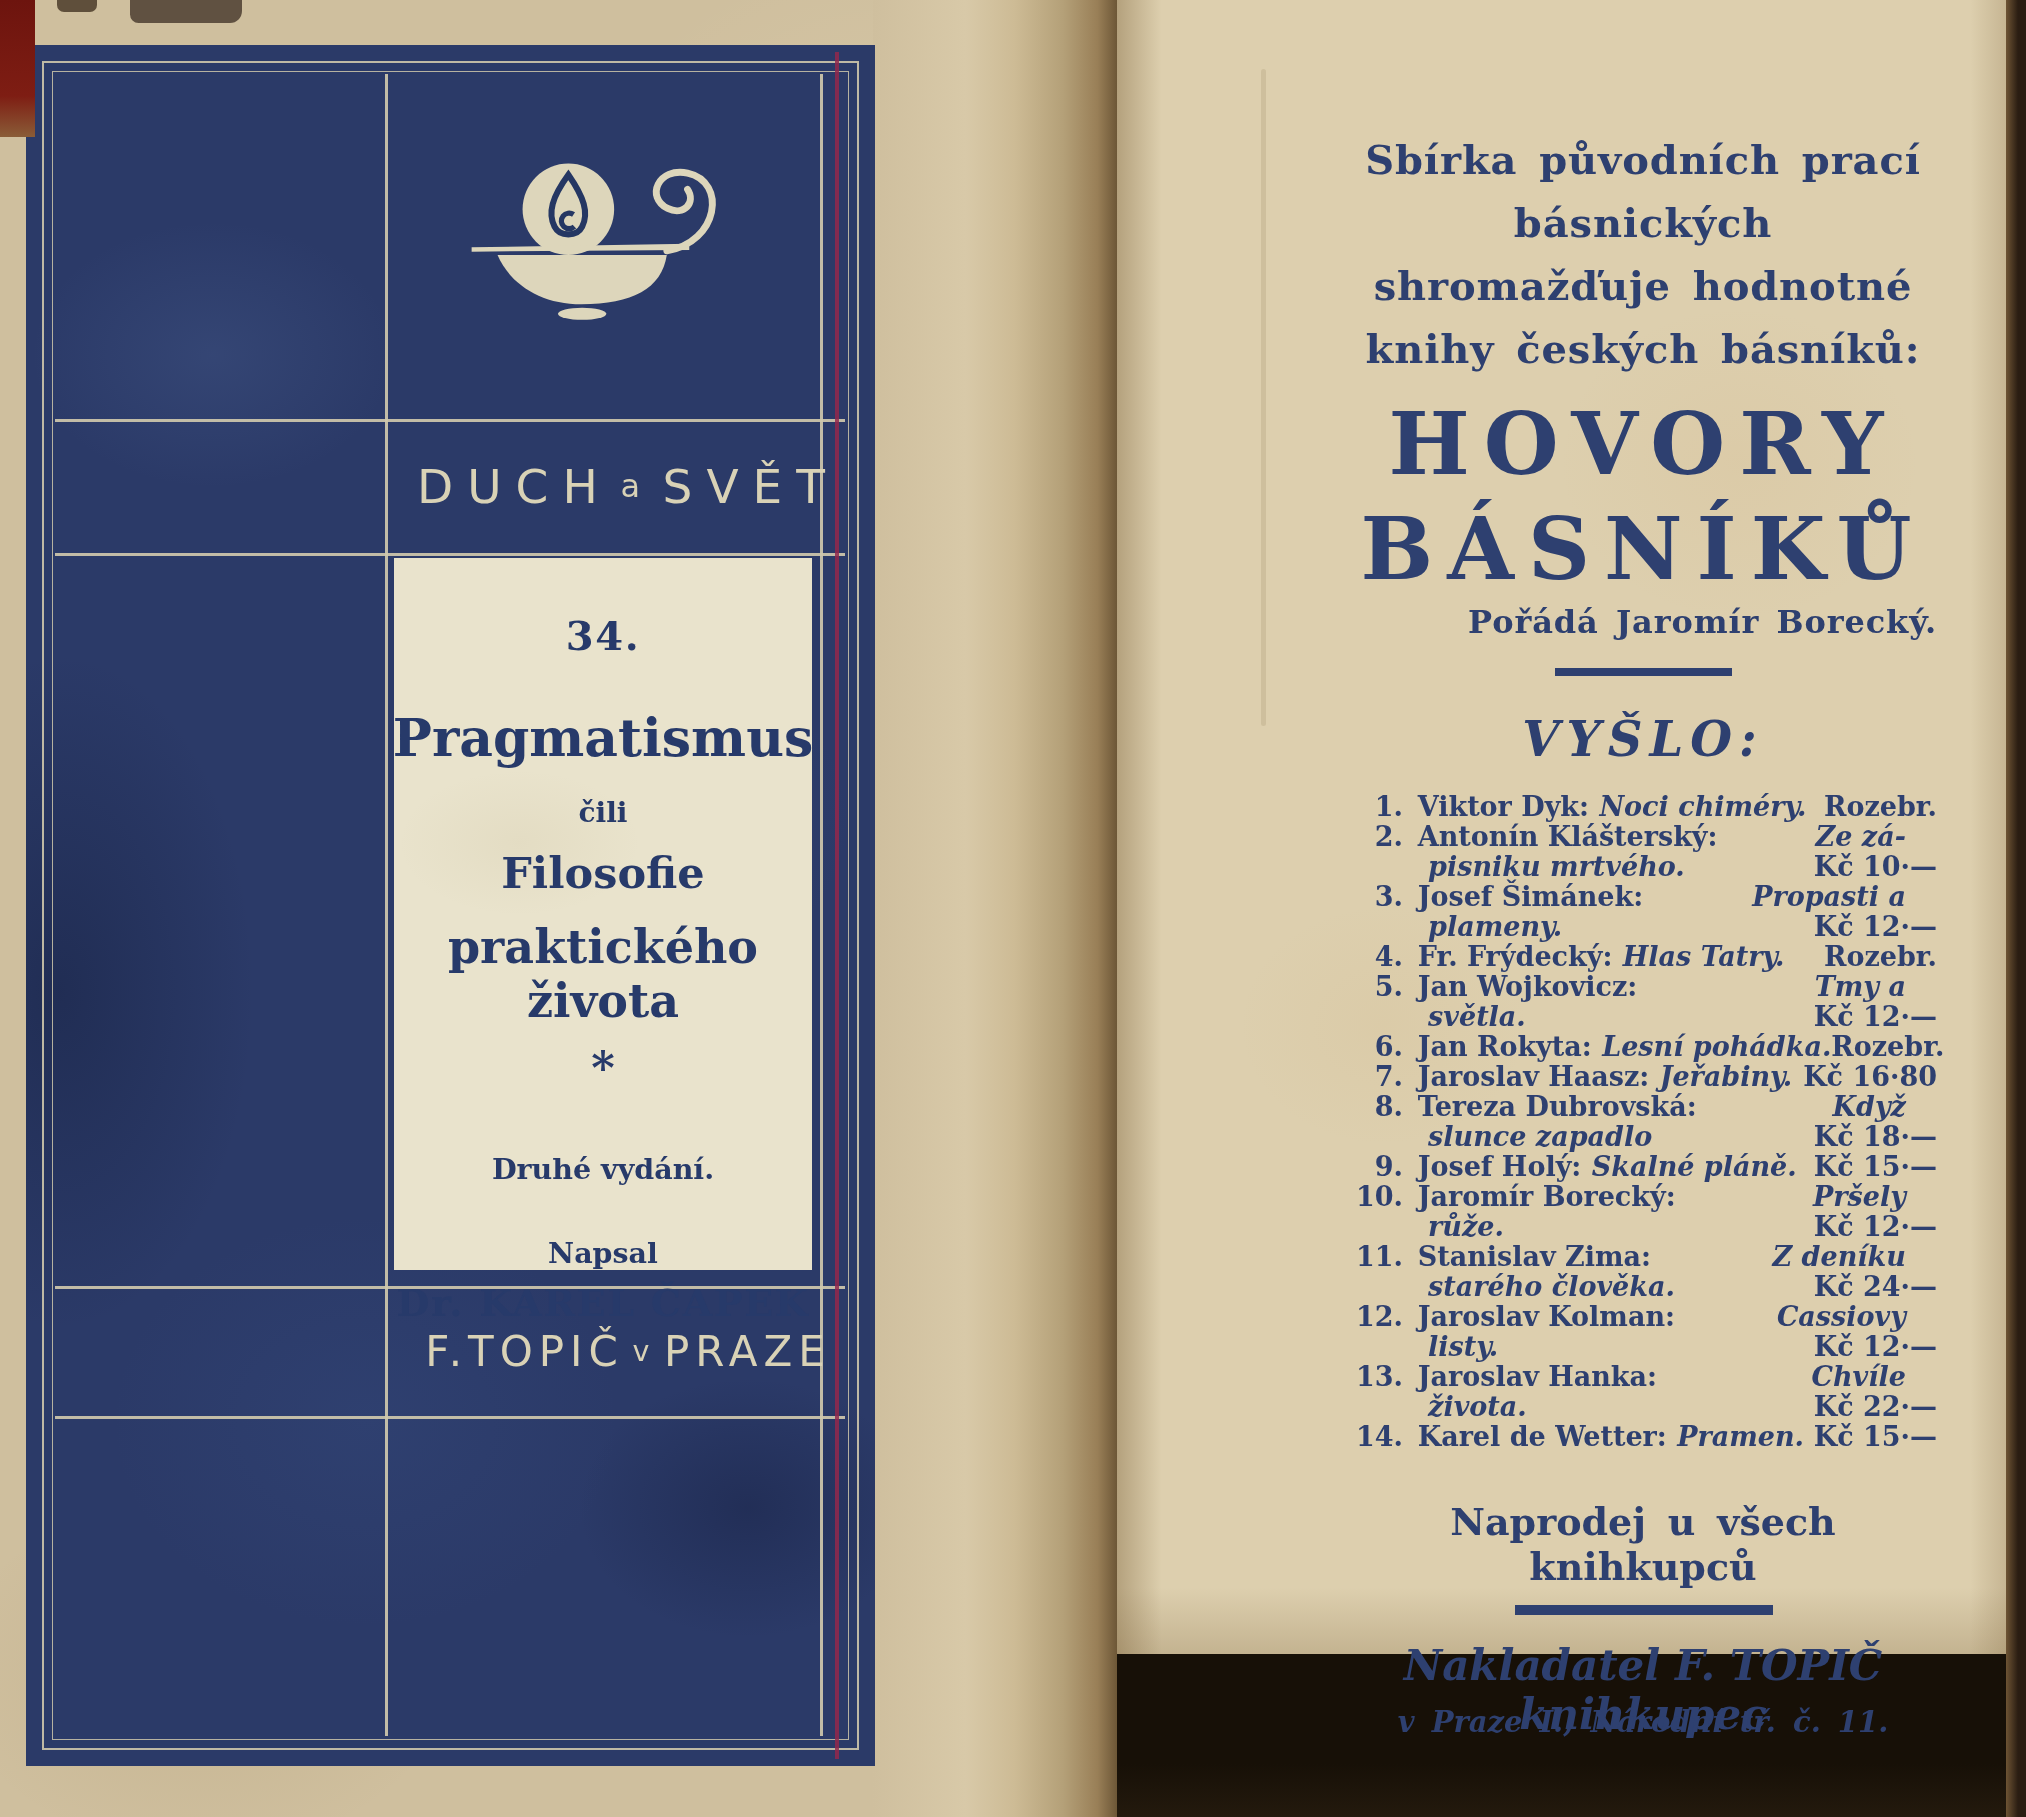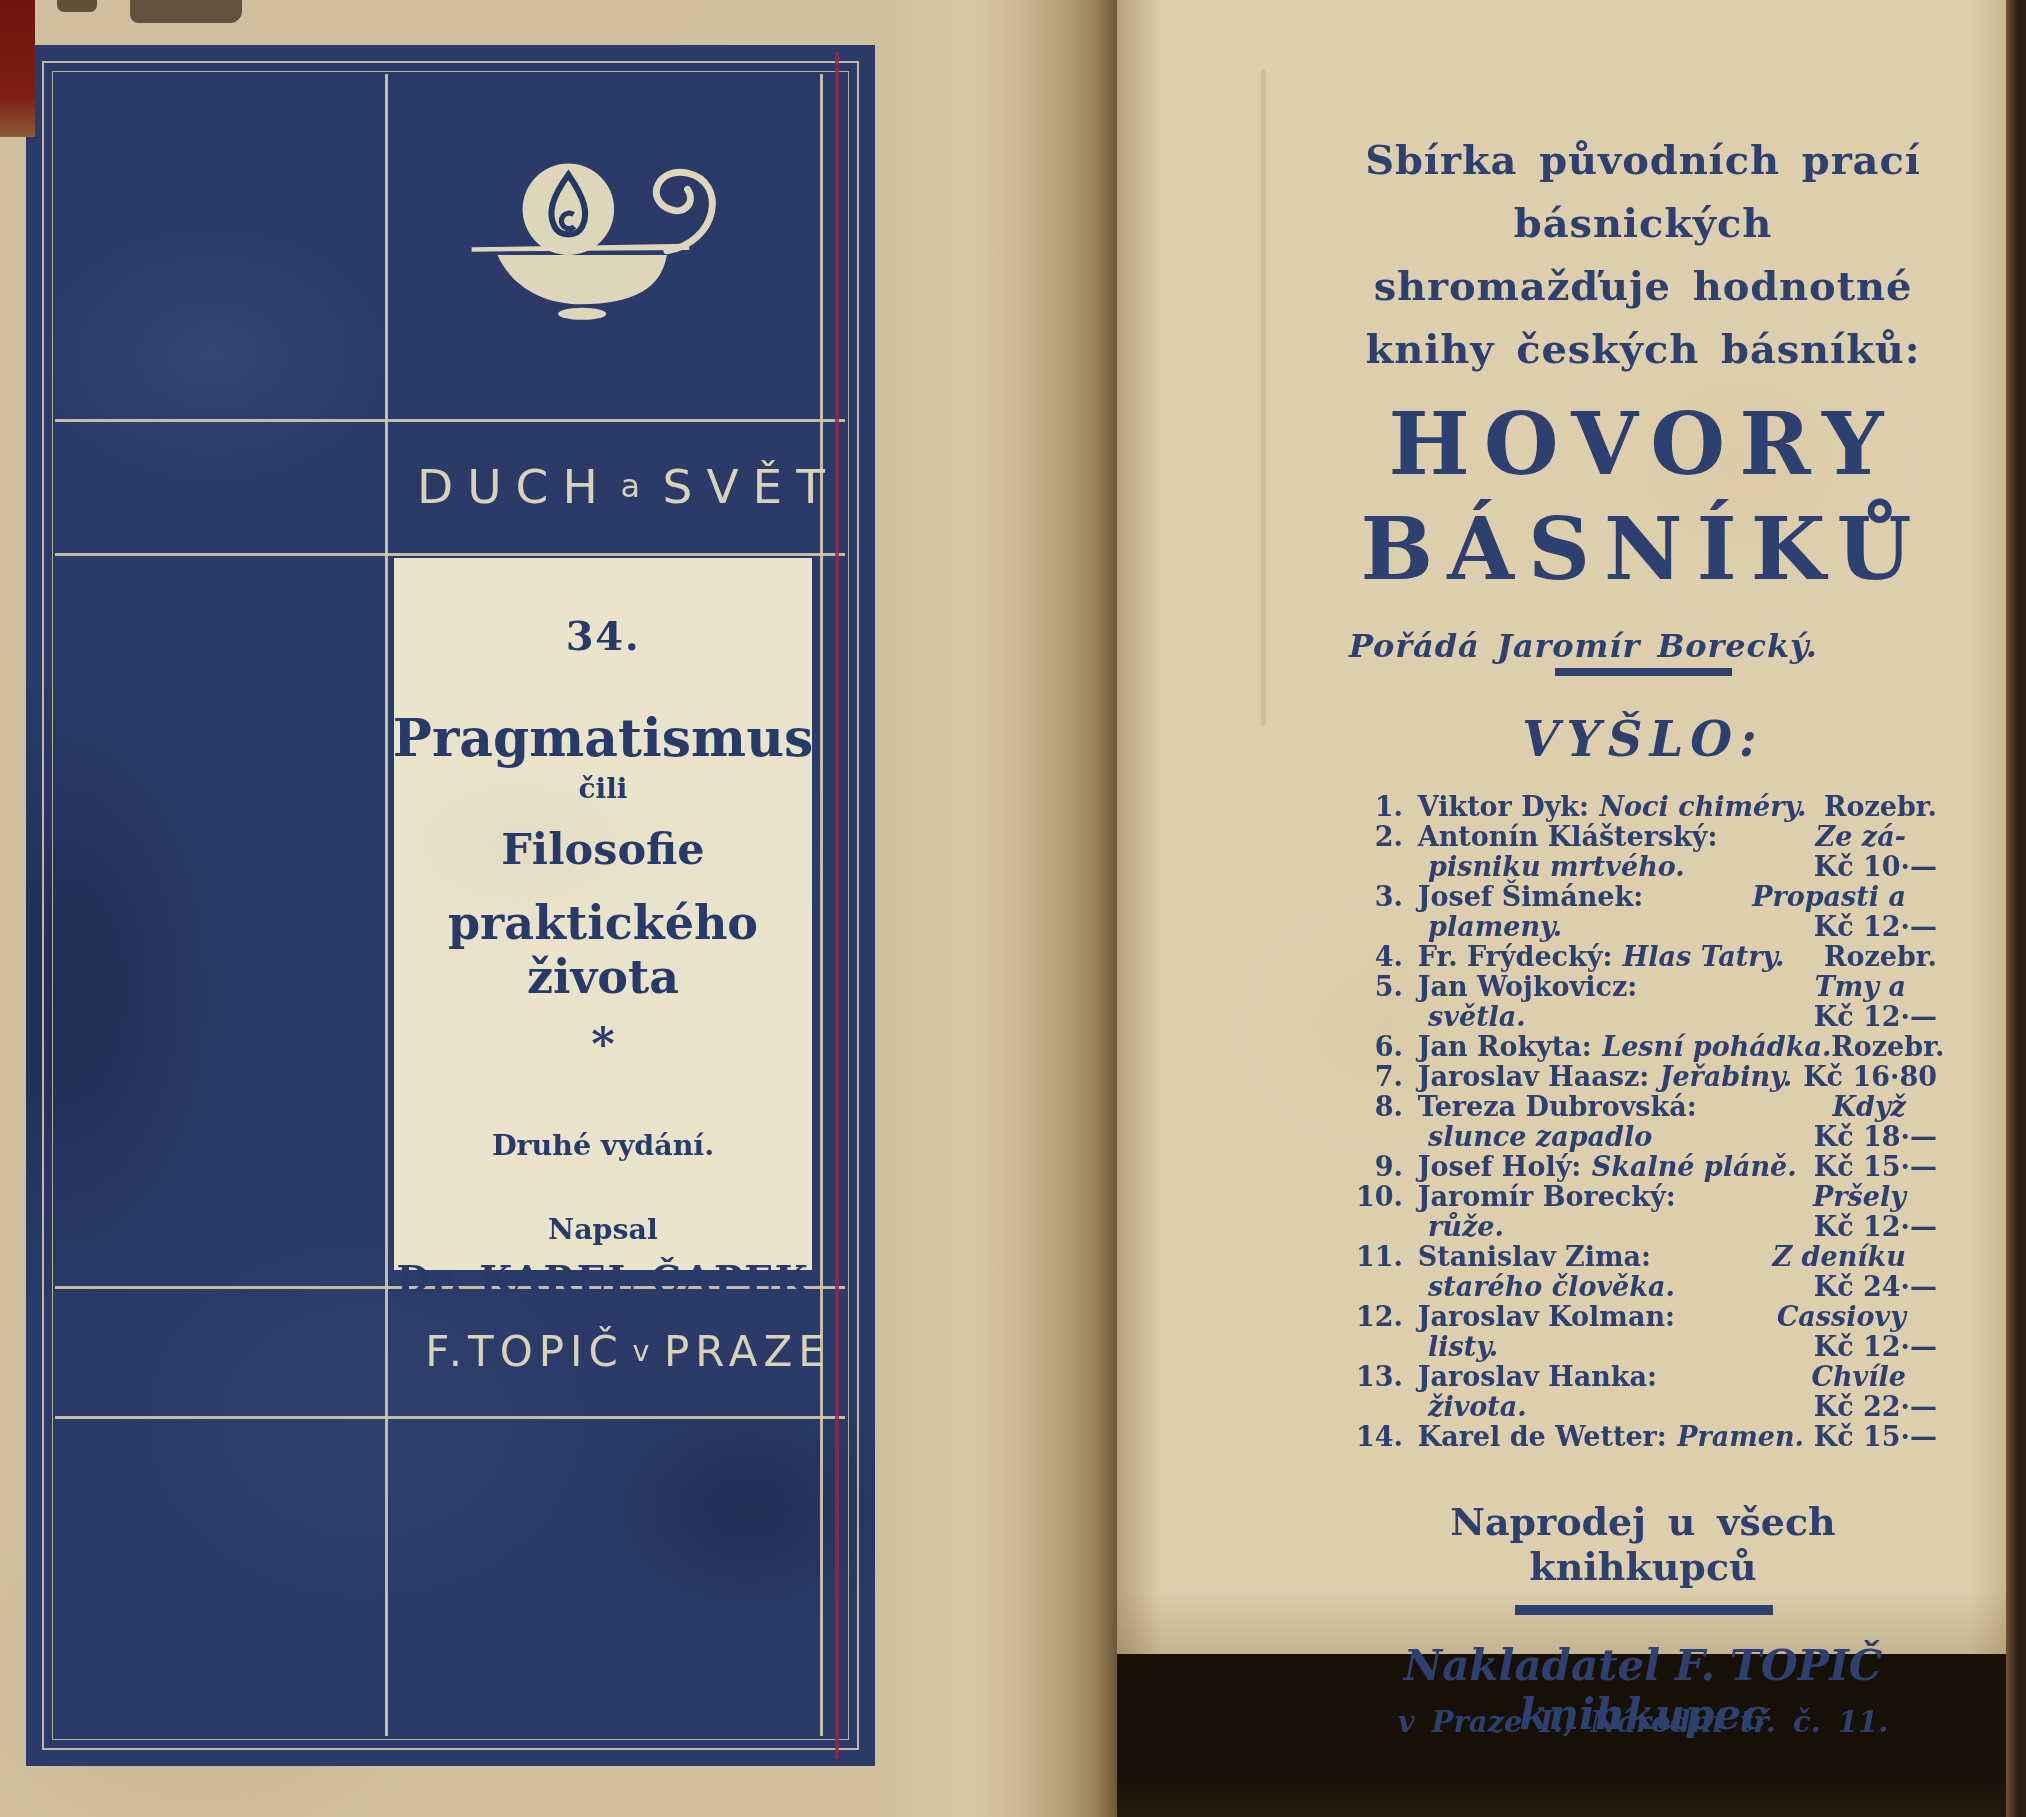--- a/index.html
+++ b/index.html
@@ -41,21 +41,21 @@
   #topic-band{top:1241px;height:130px;font-size:42px;letter-spacing:6px;}
   .hand .conj{font-size:.68em;margin:0 8.6px;align-self:center;}
   
   #panel{position:absolute;left:368px;top:513px;width:418px;height:712px;
     background:
       radial-gradient(ellipse 173px 104px at 30% 40%, rgba(160,140,90,.08), transparent 70%),
       #e9e3cc;
     color:#273a6a;text-align:center;display:flex;flex-direction:column;align-items:center;}
   #panel .n{margin-top:54px;font-size:40px;font-weight:bold;letter-spacing:1.7px;}
   #panel .t{margin-top:48px;font-size:52px;font-weight:bold;}
-  #panel .c{margin-top:4px;font-size:28px;font-weight:bold;}
+  #panel .c{margin-top:28px;font-size:28px;font-weight:bold;}
   #panel .s1{margin-top:19px;font-size:43px;font-weight:bold;}
   #panel .s2{margin-top:22px;font-size:46px;font-weight:bold;}
   #panel .star{margin-top:14px;font-size:45px;font-weight:bold;}
   #panel .ed{margin-top:57px;font-size:28.5px;font-weight:bold;}
   #panel .by{margin-top:50px;font-size:28.5px;font-weight:bold;}
   #panel .au{margin-top:10px;font-size:38px;font-weight:bold;letter-spacing:1.7px;}
   
   #right-page{position:absolute;left:1117px;top:0;width:889px;height:1654px;color:#2e4070;
     background:
       linear-gradient(90deg, rgba(130,105,65,.45) 0%, rgba(222,209,176,0) 5%),
@@ -63,21 +63,21 @@
       linear-gradient(0deg, rgba(120,95,55,.25) 0%, rgba(222,209,176,0) 4%),
       radial-gradient(ellipse 259px 225px at 70% 28%, rgba(200,150,90,.08), transparent 70%),
       radial-gradient(ellipse 208px 173px at 30% 62%, rgba(190,150,90,.07), transparent 70%),
       #ddcfae;}
   #page-crease{position:absolute;left:144px;top:69px;width:5.2px;height:657px;background:rgba(120,100,60,.14);border-radius:2.6px;}
   #rp-content{position:absolute;left:232px;top:0;width:588px;}
   #intro{position:absolute;left:0;top:128px;width:588px;font-size:40px;line-height:63px;font-weight:bold;
          text-align:center;letter-spacing:0.9px;word-spacing:7px;}
   #big-title{position:absolute;left:0;top:391px;width:588px;text-align:center;font-weight:bold;
              font-size:86px;line-height:105px;letter-spacing:14px;}
-  #editor{position:absolute;left:0;top:627px;width:588px;text-align:left;font-size:32px;font-weight:bold;letter-spacing:0.9px;word-spacing:5.2px;font-style:italic;}
+  #editor{position:absolute;left:0;top:603px;width:588px;text-align:right;font-size:32px;font-weight:bold;letter-spacing:0.9px;word-spacing:5.2px;}
   .rule{position:absolute;background:#2e4070;}
   #rule1{left:206px;top:668px;width:177px;height:7.8px;}
   #vyslo{position:absolute;left:0;top:711px;width:588px;text-align:center;
          font-size:48px;font-weight:bold;font-style:italic;letter-spacing:7px;}
   #book-list{position:absolute;left:0;top:792px;width:588px;font-size:27px;}
   .lrow{display:flex;align-items:baseline;line-height:30px;white-space:nowrap;}
   .lnum{flex:0 0 54px;text-align:right;font-weight:bold;}
   .ltxt{flex:1 1 auto;padding-left:14.7px;display:flex;}
   .ltxt .lauthor{font-weight:bold;}
   .ltxt .ltitle{font-style:italic;font-weight:bold;}

